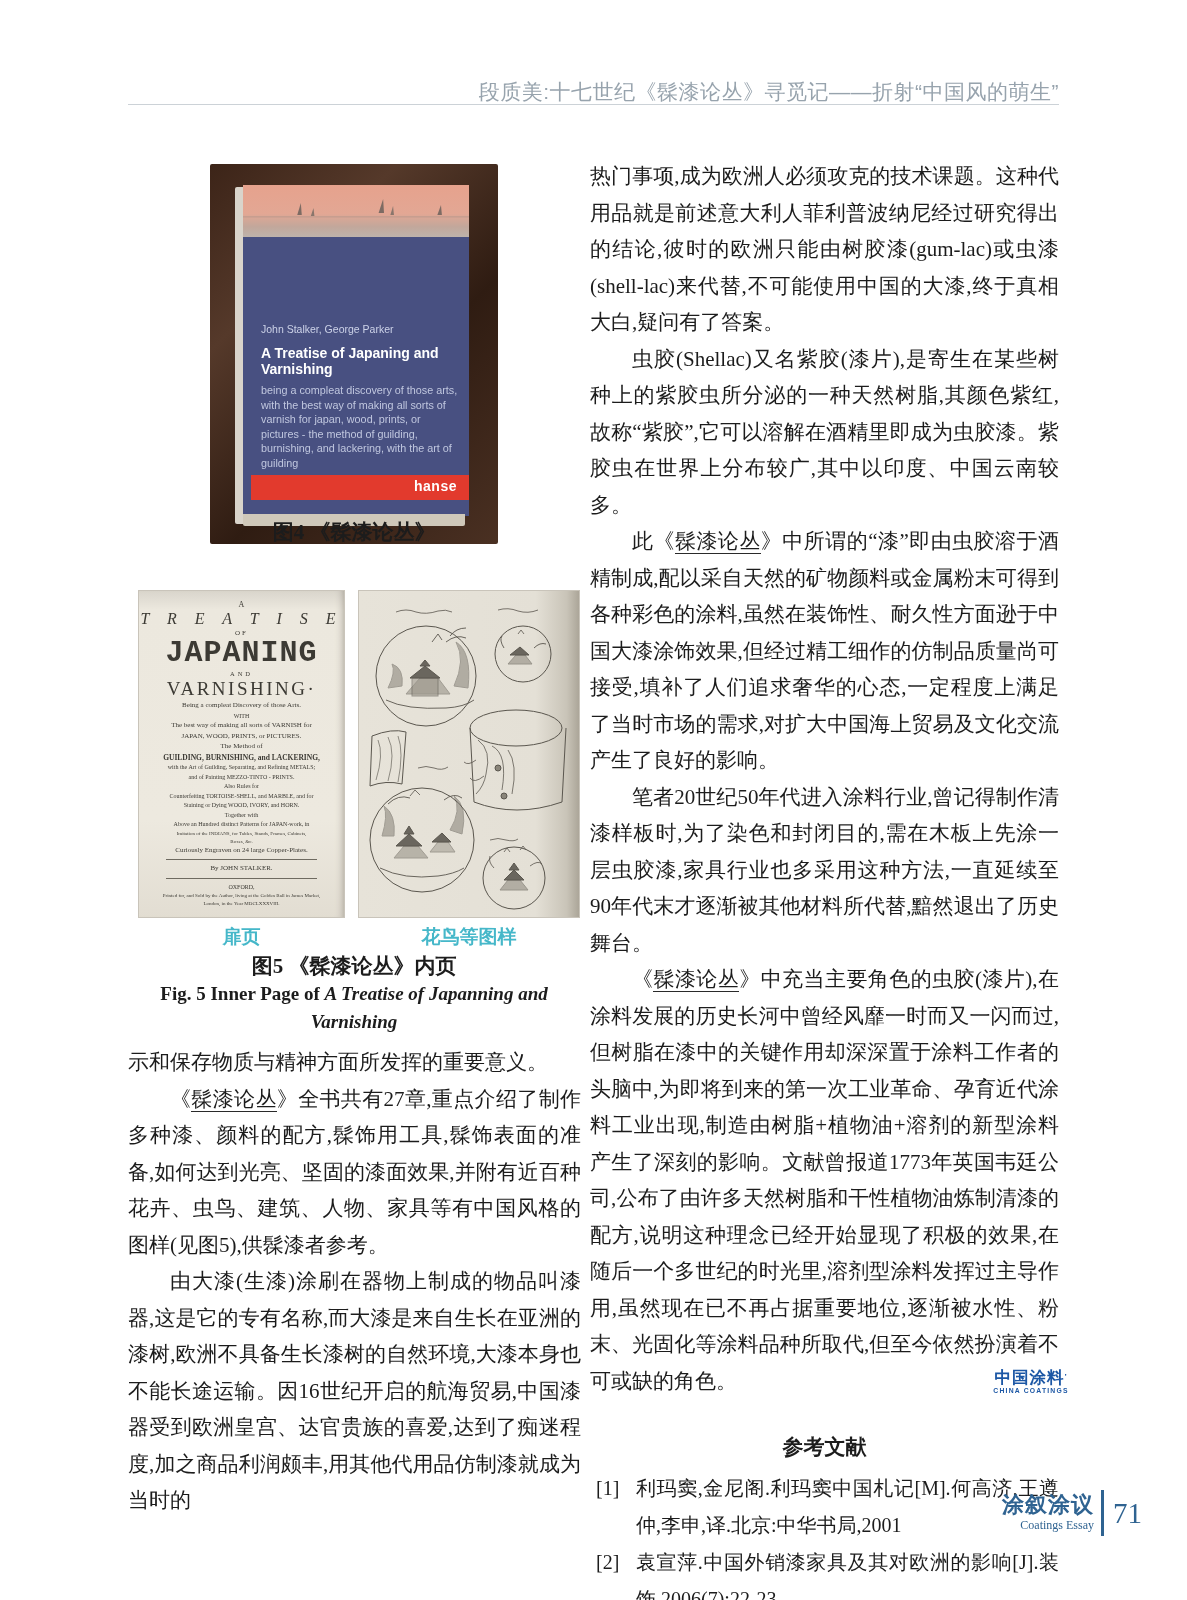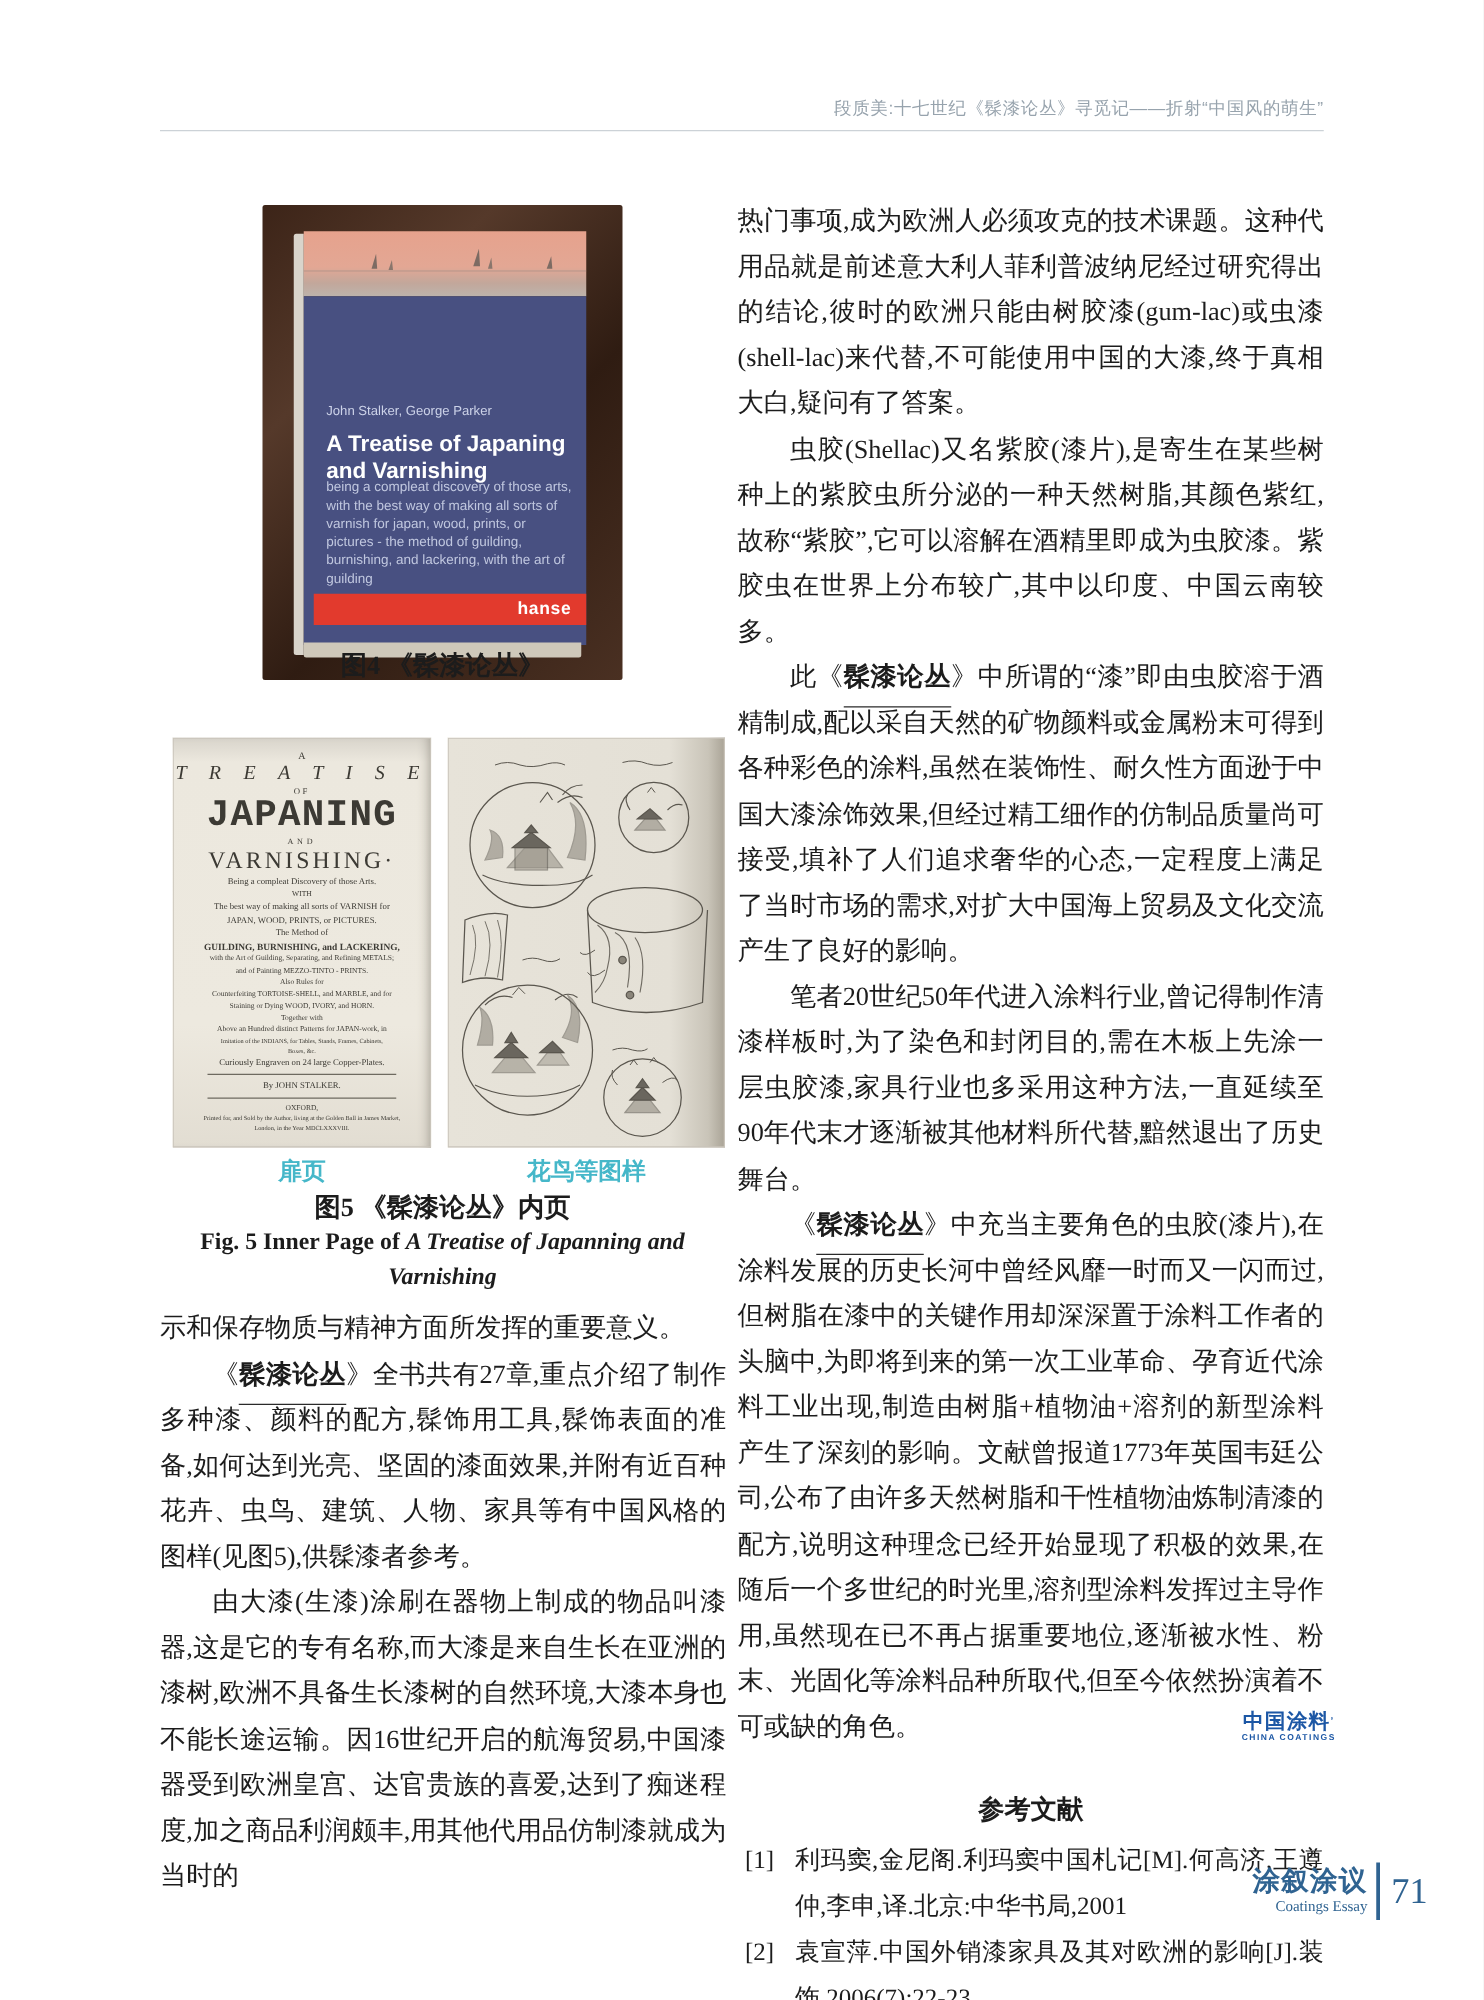--- a/index.html
+++ b/index.html
@@ -4,41 +4,41 @@
 <style>
   html,body { margin:0; padding:0; background:#e9e9e9; }
   .page {
     position:relative; width:1187px; height:1600px; margin:0 auto;
     background:#ffffff; overflow:hidden;
     font-family:"Liberation Serif", serif; color:#1c1c1c;
   }
   
   .header-title {
     position:absolute; top:78px; right:128px;
-    font-size:14px; letter-spacing:0.5px; color:#97a3ad;
+    font-size:21px; letter-spacing:0.5px; color:#97a3ad;
     font-family:"Liberation Sans", sans-serif;
   }
   .header-rule { position:absolute; top:104px; left:128px; width:931px; height:1px; background:#ccd2d7; }
 
   
   .fig4-photo {
     position:absolute; left:210px; top:164px; width:288px; height:380px;
     background:linear-gradient(135deg,#3c2418 0%,#55392a 28%,#2f1c12 60%,#4a3022 100%);
     border-radius:2px;
   }
   .book { position:absolute; left:25px; top:21px; right:29px; bottom:18px; }
   .book-spine { position:absolute; left:0; top:2px; bottom:2px; width:8px; background:#d9d4cb; border-radius:2px 0 0 2px; }
   .book-sea {
     position:absolute; left:8px; right:0; top:0; height:52px;
     background:linear-gradient(#e6a28d 0%,#e3a794 55%,#c2a79b 80%,#bdb3ab 100%);
   }
   .book-sea svg { position:absolute; left:0; top:0; width:100%; height:100%; }
   .book-navy { position:absolute; left:8px; right:0; top:52px; bottom:10px; background:#485081; }
   .cover-authors { position:absolute; left:18px; top:86px; font-size:10.5px; color:#ccd2e8; font-family:"Liberation Sans", sans-serif; }
-  .cover-title  { position:absolute; left:18px; top:108px; right:10px; font-size:18px; font-weight:bold; color:#ffffff; font-family:"Liberation Sans", sans-serif; }
+  .cover-title  { position:absolute; left:18px; top:108px; right:10px; font-size:14px; font-weight:bold; color:#ffffff; font-family:"Liberation Sans", sans-serif; }
   .cover-sub    { position:absolute; left:18px; top:146px; right:8px; font-size:10.8px; line-height:14.6px; color:#c0c7df; font-family:"Liberation Sans", sans-serif; }
   .cover-redband{ position:absolute; left:8px; right:0; bottom:16px; height:25px; background:#e23a2d; }
   .cover-hanse  { position:absolute; right:12px; top:3px; font-size:14px; font-weight:bold; color:#ffffff; font-family:"Liberation Sans", sans-serif; letter-spacing:0.5px; }
   .book-pages-edge { position:absolute; left:8px; right:4px; bottom:0; height:12px; background:#cfc8ba; border-radius:0 0 2px 2px; }
 
   
   .cap4-zh { position:absolute; left:128px; top:518px; width:452px; text-align:center; font-weight:bold; font-size:21px; }
   .cap4-en { position:absolute; left:128px; top:543px; width:452px; text-align:center; font-weight:bold; font-size:19px; }
   .cap-it  { font-style:italic; }
 
@@ -72,21 +72,21 @@
   .fig5-label-right { position:absolute; left:358px; top:924px; width:222px; text-align:center; font-weight:bold; font-size:19px; color:#45b7c9; }
   .cap5-zh { position:absolute; left:128px; top:952px; width:452px; text-align:center; font-weight:bold; font-size:21px; }
   .cap5-en { position:absolute; left:146px; top:980px; width:416px; text-align:center; font-weight:bold; font-size:19px; line-height:28px; }
 
   
   .body-col { text-align:justify; font-size:21px; line-height:36.5px; }
   .left-body  { position:absolute; left:128px; top:1044px; width:453px; }
   .right-body { position:absolute; left:590px; top:158px;  width:469px; }
   .para { margin:0; }
   .para.indent { text-indent:2em; }
-  .u-book { border-bottom:1.5px solid #2a2a2a; padding-bottom:12px;font-weight:bold; }
+  .u-book { border-bottom:1.5px solid #2a2a2a; padding-bottom:0px; }
 
   
   .refs-heading { text-align:center; font-weight:bold; font-size:21px; margin:30px 0 4px; text-indent:0; }
   .ref { position:relative; padding-left:46px; font-size:20px; line-height:37px; text-align:justify; }
   .ref .num { position:absolute; left:6px; }
 
   
   .logo { position:absolute; left:986px; top:1368px; width:90px; text-align:center; color:#1c57a5; font-family:Liberation Sans, sans-serif; }
   .logo-zh { font-size:16.5px; font-weight:bold; letter-spacing:1px; line-height:18px; }
   .logo-tm { font-size:8px; vertical-align:top; }

